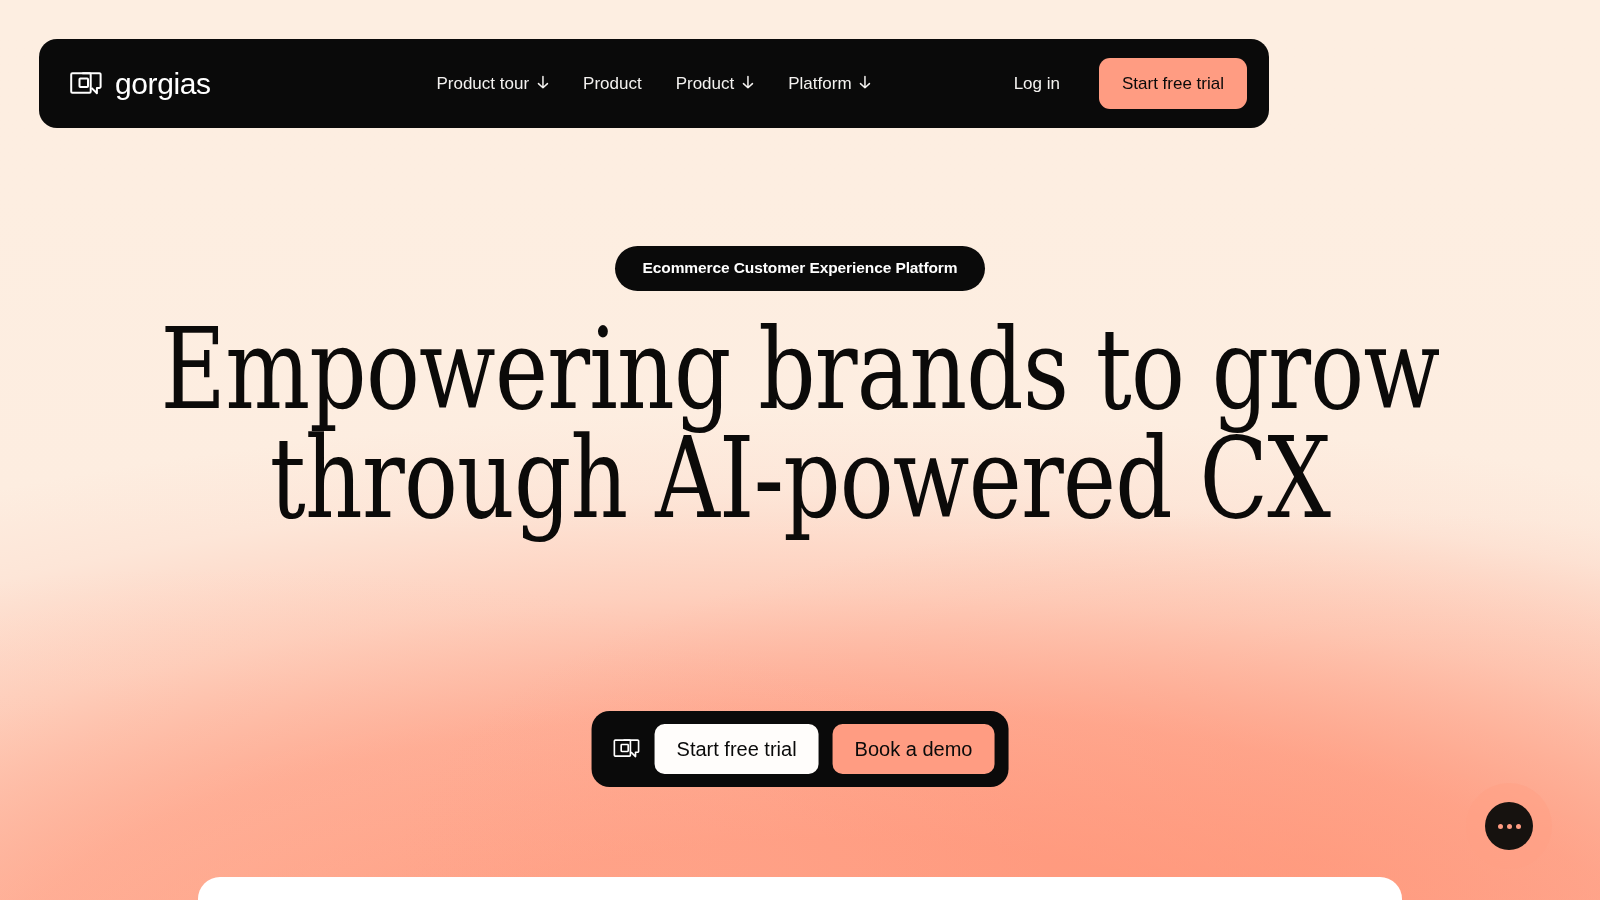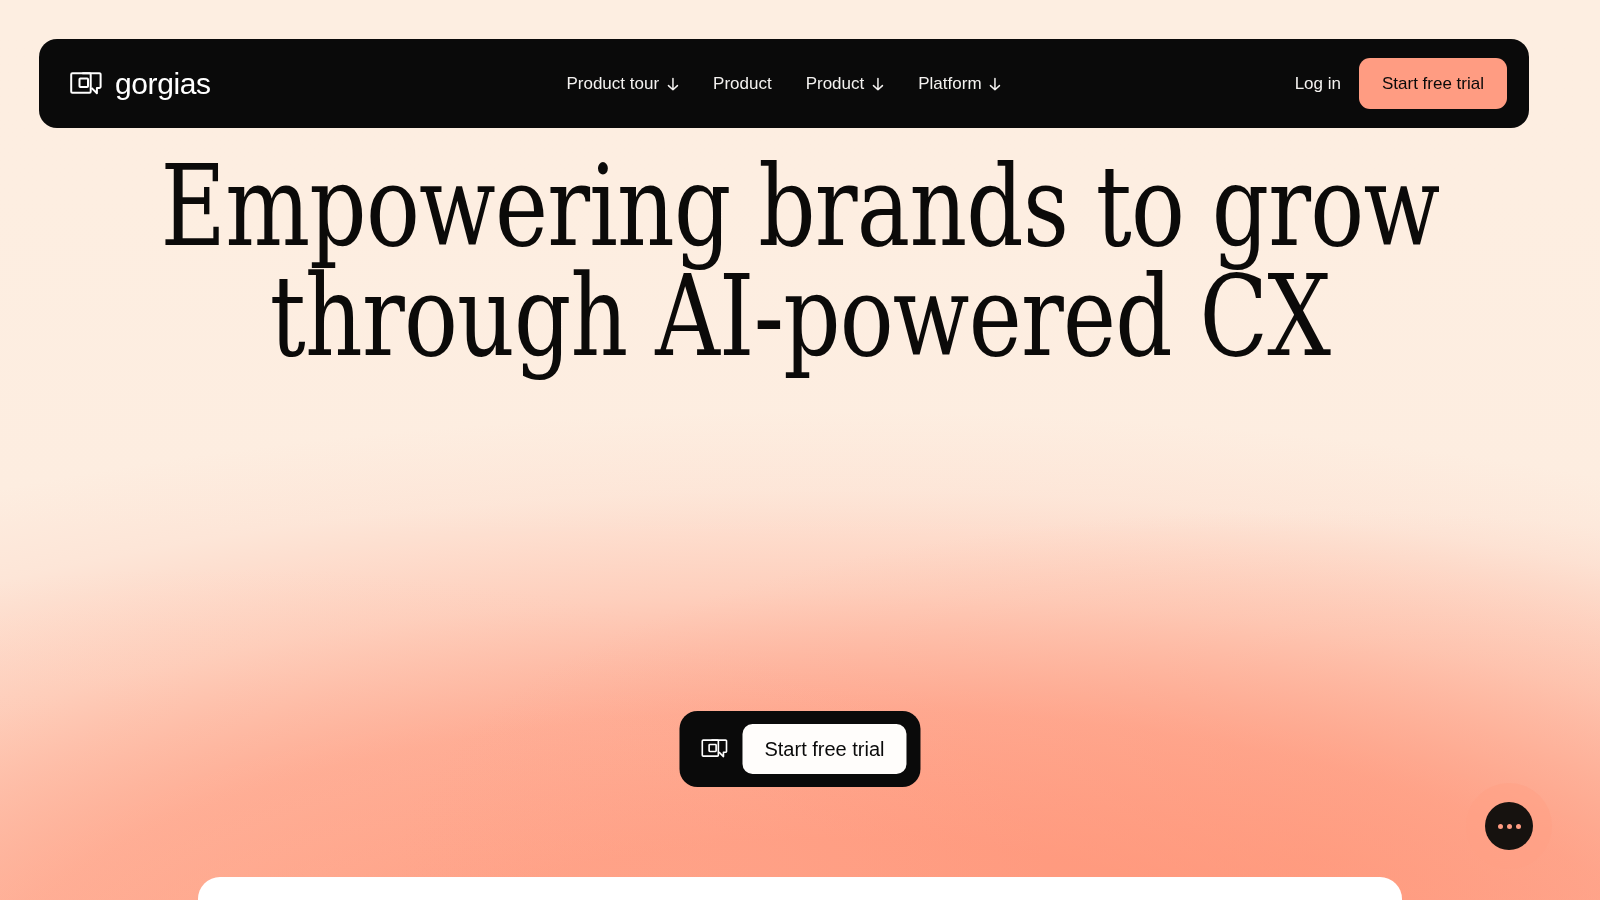--- a/index.html
+++ b/index.html
@@ -40,21 +40,21 @@
     position: absolute;
     inset: 0;
     background: linear-gradient(180deg, #FDEEE1 0%, rgba(253,238,225,0.96) 22%, rgba(253,238,225,0.55) 38%, rgba(253,238,225,0.12) 50%, rgba(253,238,225,0) 60%);
   }
 
   
   .navbar {
     position: absolute;
     left: 39px;
     top: 39px;
-    width: 1490px;
+    width: 1230px;
     height: 89px;
     background: #0A0A0A;
     border-radius: 18px;
     display: flex;
     align-items: center;
     padding: 0 22px 0 30px;
     z-index: 20;
   }
   .brand {
     display: flex;
@@ -74,39 +74,39 @@
   .nav-center {
     position: absolute;
     left: 50%;
     transform: translateX(-50%);
     display: flex;
     align-items: center;
     gap: 34px;
   }
   .nav-item {
     display: inline-flex;
-    align-items: flex-end;
+    align-items: flex-start;
     gap: 7px;
     color: #F4F2F0;
     font-size: 17px;
     line-height: 1;
     cursor: pointer;
     white-space: nowrap;
   }
   .nav-arrow {
     display: inline-block;
     width: 13px;
     height: 15px;
   }
 
   .nav-right {
     margin-left: auto;
     display: flex;
     align-items: center;
-    gap: 18px;
+    gap: 39px;
     justify-content: space-between;
   }
   .login-link {
     color: #F4F2F0;
     font-size: 17px;
     line-height: 1;
     cursor: pointer;
     white-space: nowrap;
   }
   .nav-cta {
@@ -297,33 +297,35 @@
   </div>
 
   <div class="nav-right">
     <a class="login-link">Log in</a>
     <button class="nav-cta">Start free trial</button>
   </div>
 
 </nav>
 
 <section class="hero">
+  <div class="eyebrow">Ecommerce Customer Experience Platform</div>
   <h1 class="headline">Empowering brands to grow
 through AI-powered CX</h1>
 </section>
 
 <div class="cta-panel">
   <span>
     <svg class="cta-mark" viewBox="0 0 34 34" fill="none" aria-hidden="true">
       <rect x="2.2" y="6.2" width="19.5" height="19.5" rx="1.2" stroke="#FFFFFF" stroke-width="2"></rect>
       <rect x="10.5" y="11.5" width="8.5" height="8.5" rx="0.8" stroke="#FFFFFF" stroke-width="2"></rect>
       <path d="M13.3 6.2h17.1a1.2 1.2 0 0 1 1.2 1.2v12.3a1.2 1.2 0 0 1-1.2 1.2h-2.5v5.3l-5.4-5.3" stroke="#FFFFFF" stroke-width="2" stroke-linejoin="round"></path>
     </svg>
   </span>
   <button class="cta-btn light">Start free trial</button>
+  <button class="cta-btn coral">Book a demo</button>
 </div>
 
 <div class="bottom-panel"></div>
 
 <div class="chat-halo"></div>
 <div class="chat-bubble">
   <span class="chat-dot"></span>
   <span class="chat-dot"></span>
   <span class="chat-dot"></span>
 </div>

